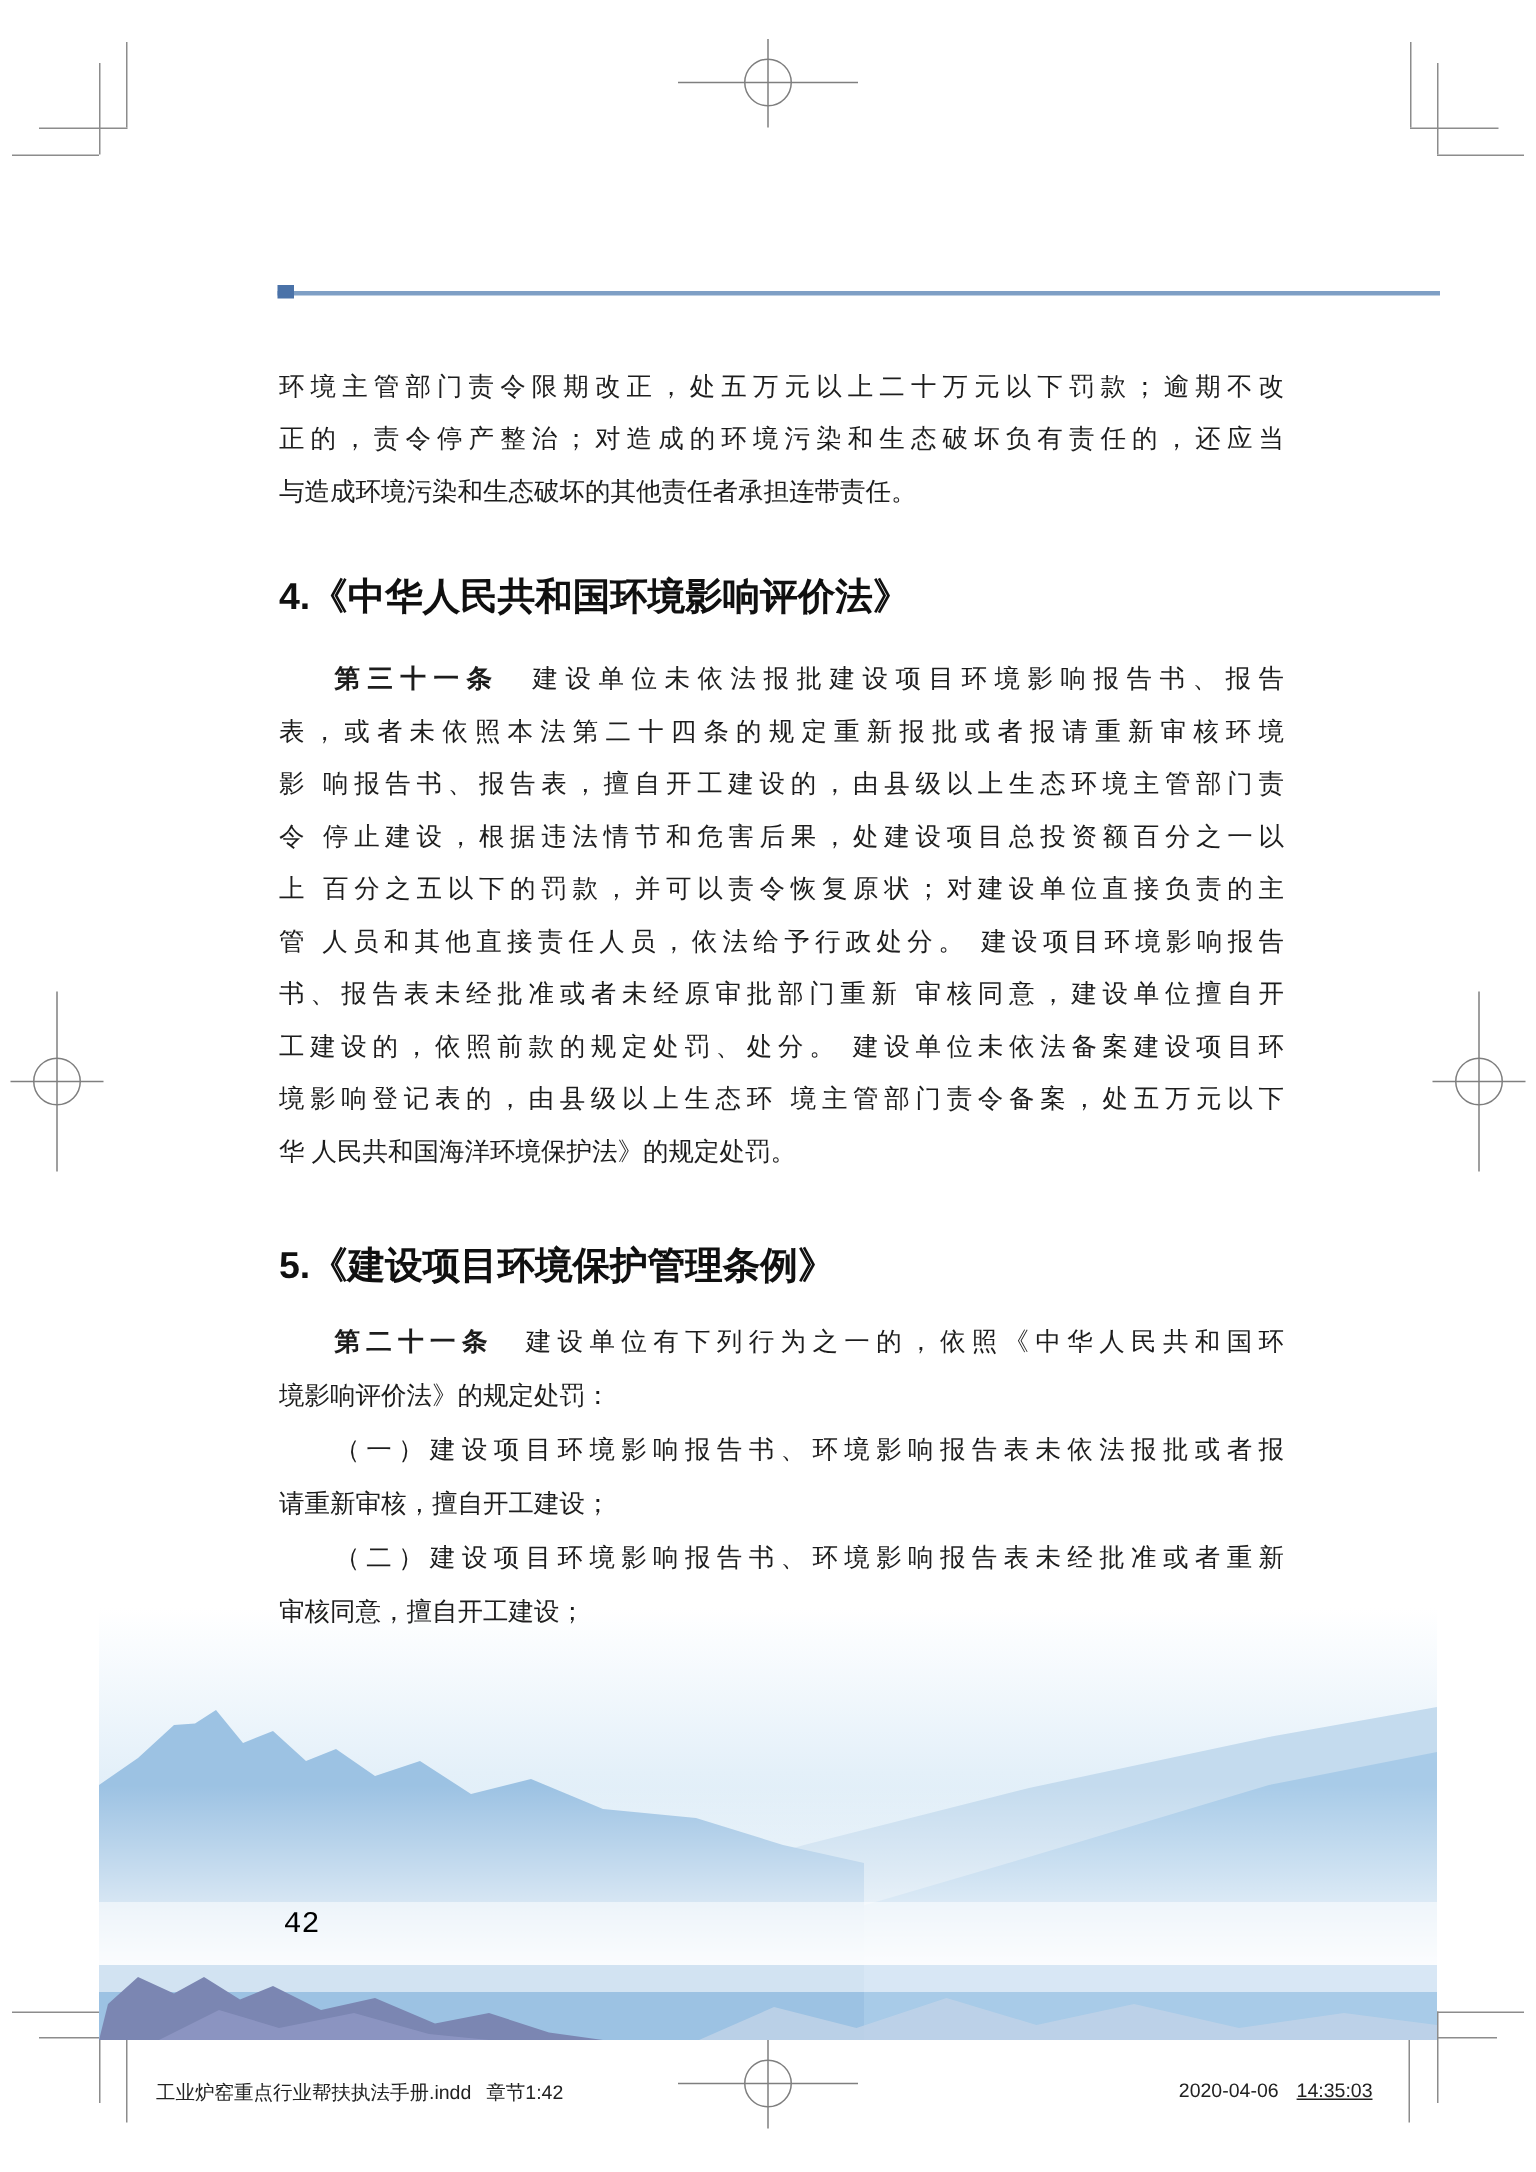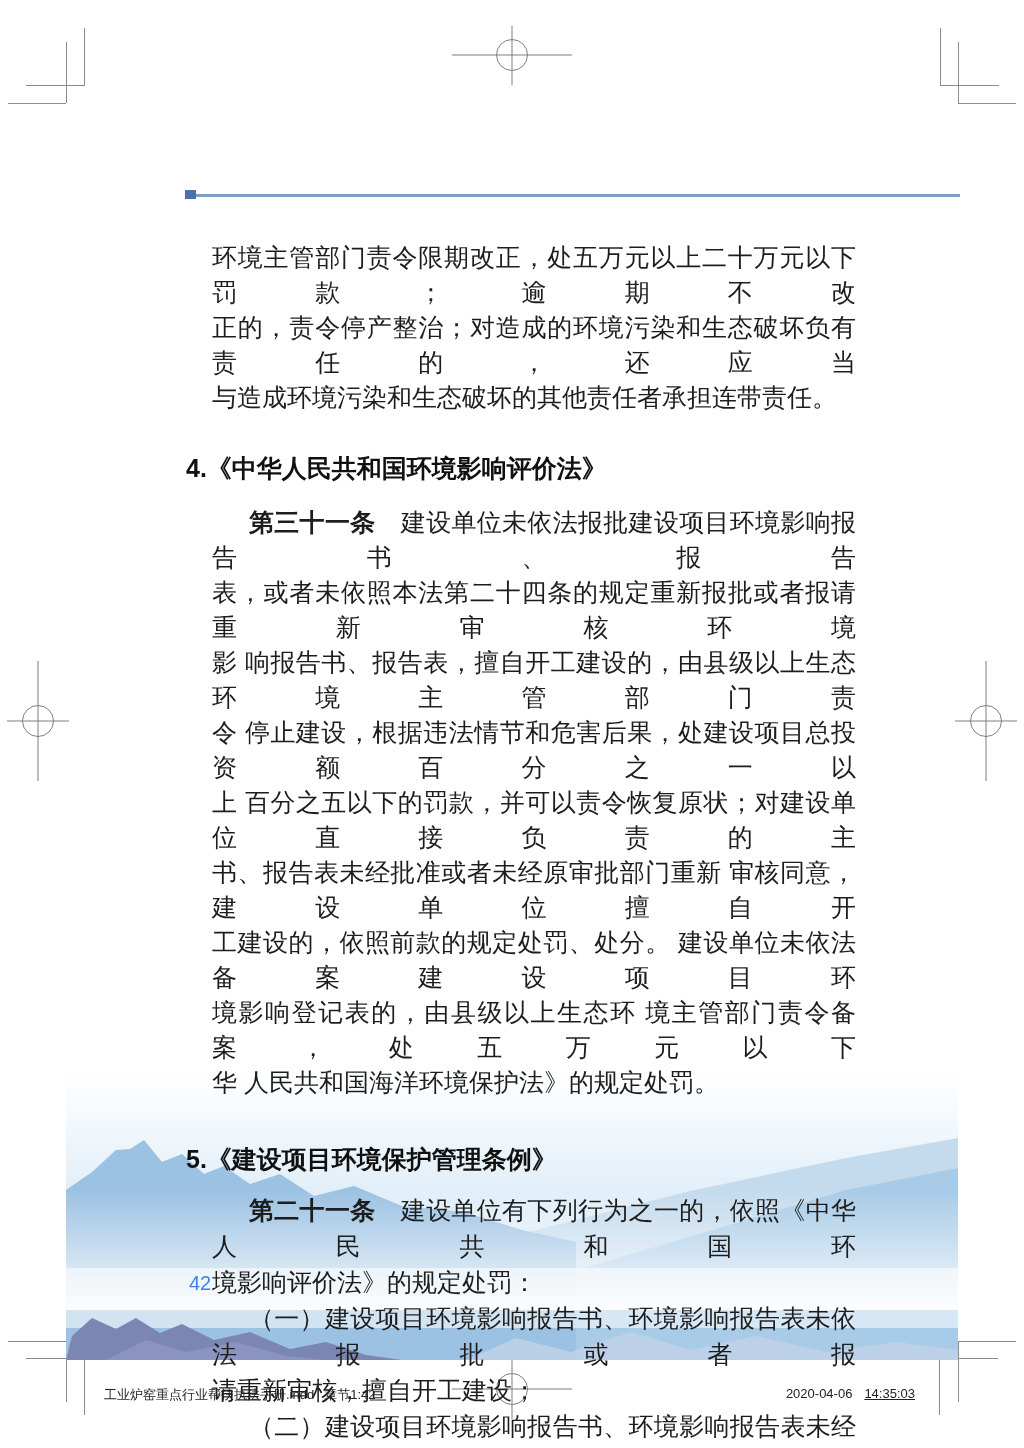--- a/index.html
+++ b/index.html
@@ -24,37 +24,37 @@
   .photo{
     position:absolute;left:66px;top:1072px;width:892px;height:288px;z-index:0;
     background:linear-gradient(180deg,#ffffff 0%,#f4f9fd 16%,#e4f0f9 38%,#d6e8f5 68%,#e2eef8 100%);
   }
   .photo svg{display:block;width:100%;height:100%;}
 
   
   .text-column{position:absolute;left:186px;top:240px;width:670px;z-index:2;}
   .para{margin:0;}
   .line{
-    font-size:25px;line-height:35px;color:#1d1d1d;
-    text-align:justify;text-align-last:justify;margin-left:26px;
+    font-size:17px;line-height:35px;color:#1d1d1d;
+    text-align:justify;text-align-last:justify;
   }
   .line.end{text-align-last:left;}
   .line.indent{text-indent:37px;}
   .line b{font-weight:bold;}
   .heading{
     font-size:25px;font-weight:bold;color:#101010;text-align:left;
     line-height:33px;margin:37px 0 16px 0;
   }
   .heading:nth-child(4){margin-top:43px;}
   .para:nth-child(3){margin-top:20px;}
   .para:nth-child(n+5) .line{line-height:36px;}
   .para:nth-child(5){margin-top:14px;}
 
   
-  .page-number{position:absolute;left:189px;top:1272px;z-index:2;font-size:20px;color:#3b82f6;}
+  .page-number{position:absolute;left:189px;top:1272px;z-index:2;font-size:20px;color:#000000;font-family:Liberation Mono, monospace;}
 
   
   .footer{position:absolute;left:0;top:1386px;width:1024px;z-index:2;font-size:13px;color:#222;}
   .footer .left{position:absolute;left:104px;top:0;white-space:nowrap;}
   .footer .left .sect{margin-left:10px;text-align:right;}
   .footer .right{position:absolute;right:109px;top:0;white-space:nowrap;}
   .footer .right .time{margin-left:12px;text-decoration:underline;}
 </style>
 </head>
 <body>
@@ -136,20 +136,21 @@
         <div class="line">正的，责令停产整治；对造成的环境污染和生态破坏负有责任的，还应当</div>
         <div class="line end">与造成环境污染和生态破坏的其他责任者承担连带责任。</div>
       </div>
       <div class="heading">4.《中华人民共和国环境影响评价法》</div>
       <div class="para">
         <div class="line indent"><b>第三十一条</b>　建设单位未依法报批建设项目环境影响报告书、报告</div>
         <div class="line">表，或者未依照本法第二十四条的规定重新报批或者报请重新审核环境</div>
         <div class="line">影 响报告书、报告表，擅自开工建设的，由县级以上生态环境主管部门责</div>
         <div class="line">令 停止建设，根据违法情节和危害后果，处建设项目总投资额百分之一以</div>
         <div class="line">上 百分之五以下的罚款，并可以责令恢复原状；对建设单位直接负责的主</div>
+        <div class="line">管 人员和其他直接责任人员，依法给予行政处分。 建设项目环境影响报告</div>
         <div class="line">书、报告表未经批准或者未经原审批部门重新 审核同意，建设单位擅自开</div>
         <div class="line">工建设的，依照前款的规定处罚、处分。 建设单位未依法备案建设项目环</div>
         <div class="line">境影响登记表的，由县级以上生态环 境主管部门责令备案，处五万元以下</div>
         <div class="line end">华 人民共和国海洋环境保护法》的规定处罚。</div>
       </div>
       <div class="heading">5.《建设项目环境保护管理条例》</div>
       <div class="para">
         <div class="line indent"><b>第二十一条</b>　建设单位有下列行为之一的，依照《中华人民共和国环</div>
         <div class="line end">境影响评价法》的规定处罚：</div>
       </div>

